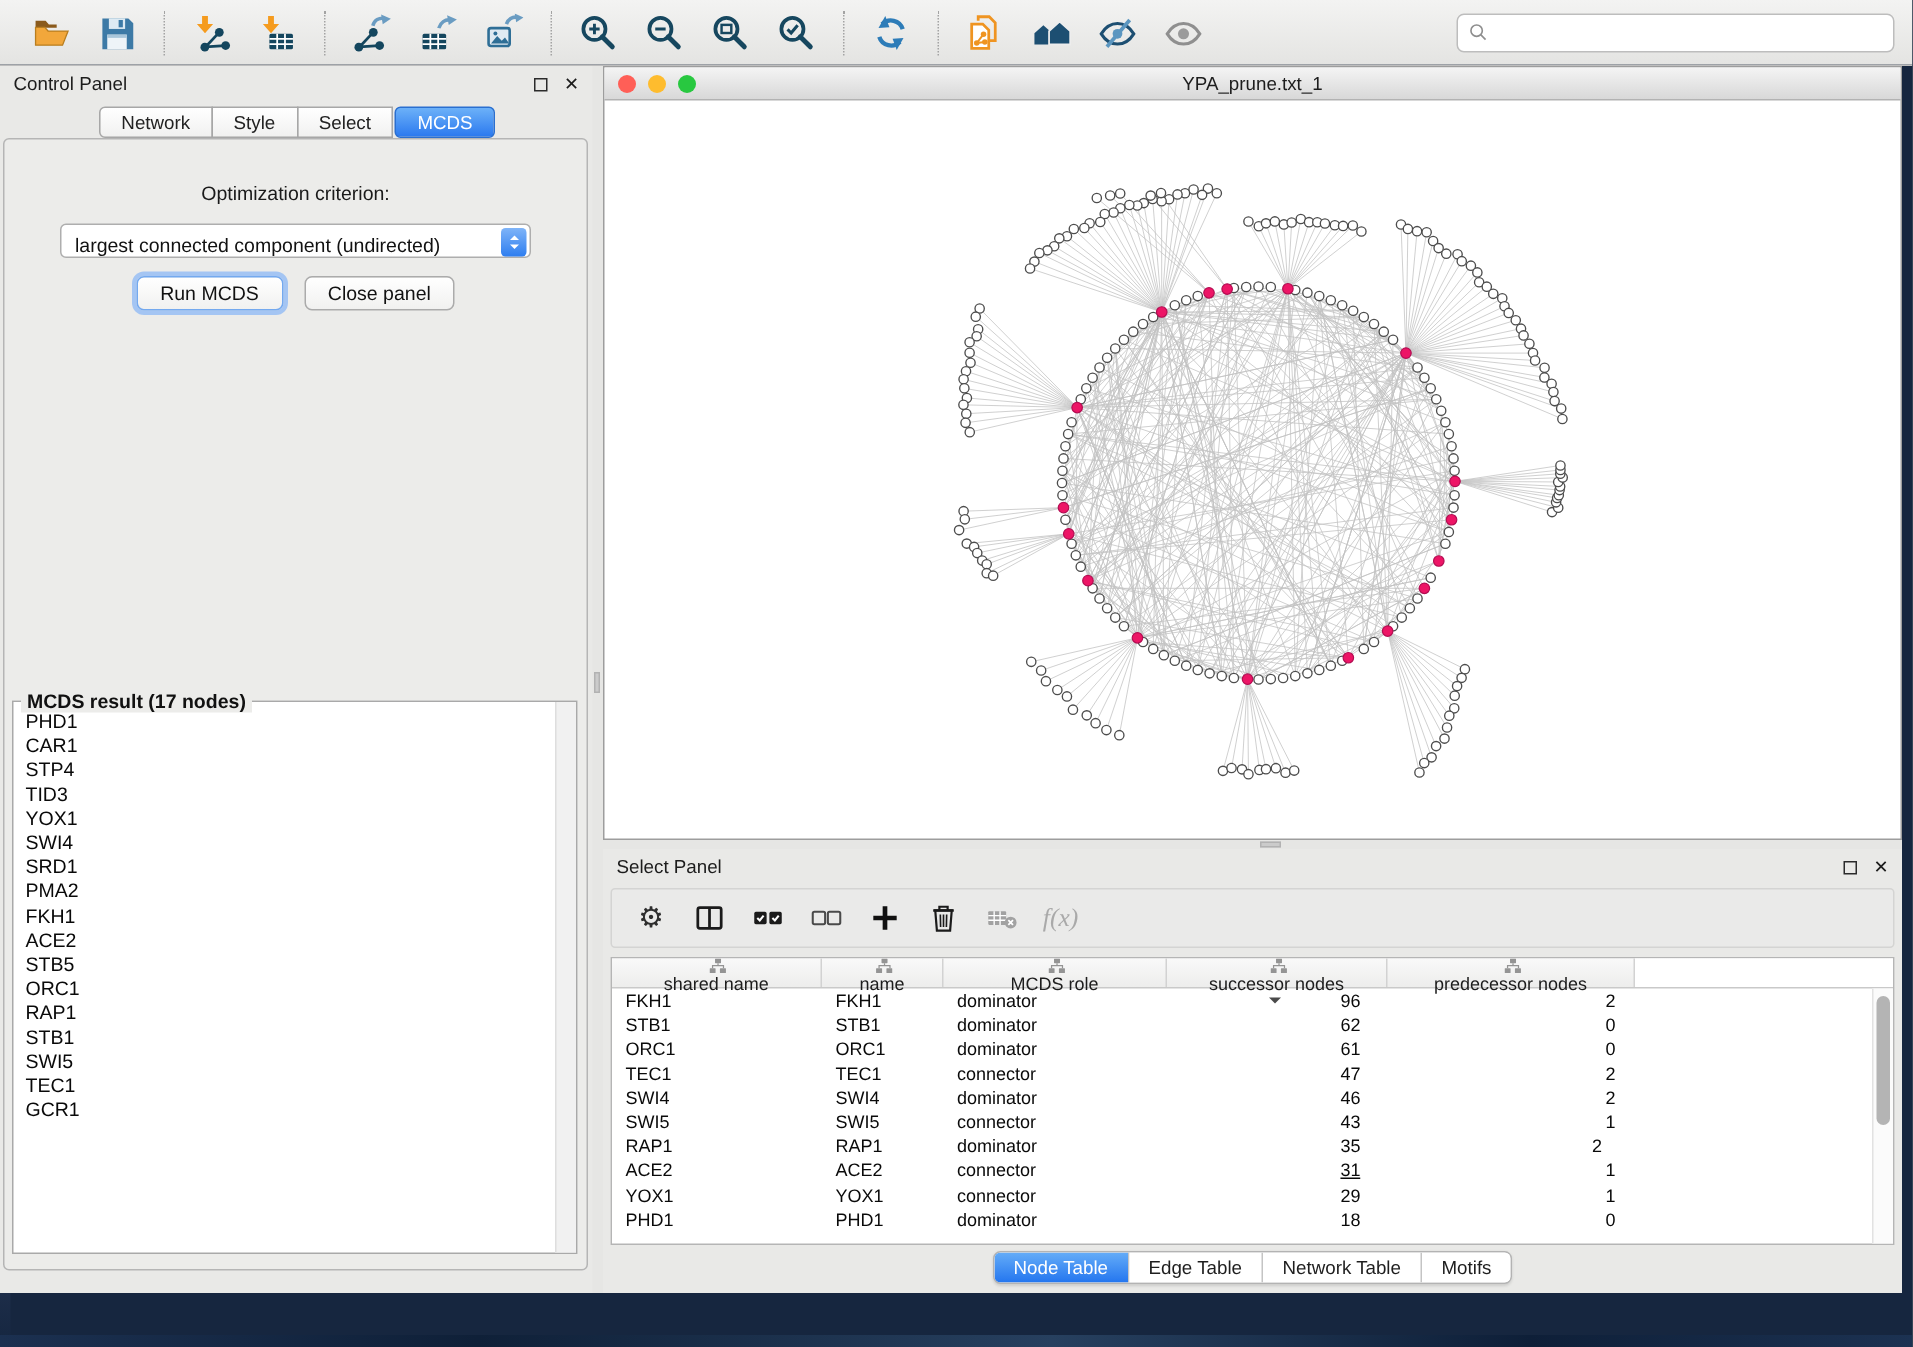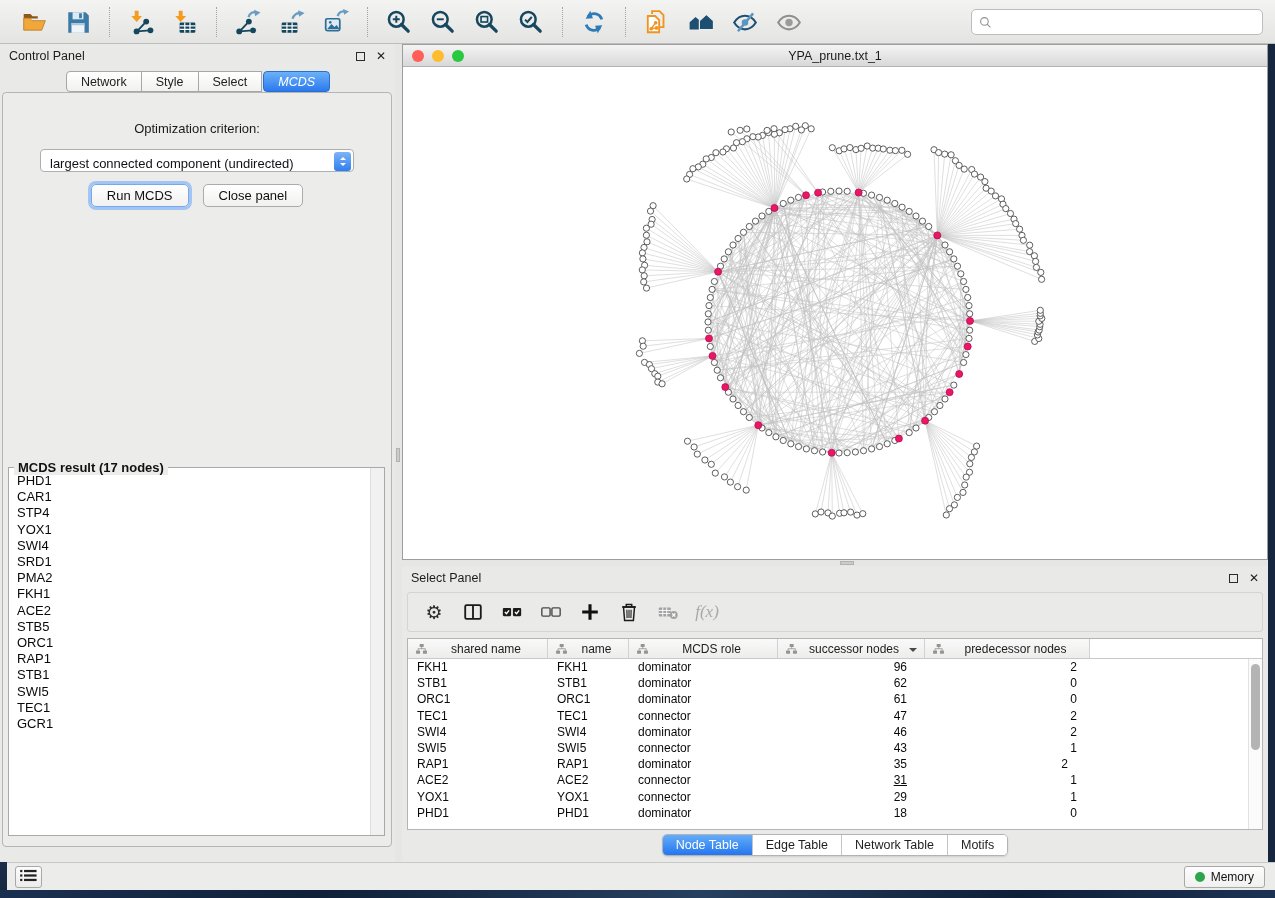--- a/index.html
+++ b/index.html
@@ -34,21 +34,21 @@
   .close-btn{font-size:12px;font-weight:bold;color:#1b1b1b;line-height:1;}
   .close-btn::before{content:"\2715";}
 
   
   .control-panel{position:absolute;left:0;top:0;width:395px;height:818px;}
   .cp-tabs{position:absolute;left:0;top:27px;width:100%;display:flex;justify-content:center;z-index:2;}
   .cp-tab{height:21px;padding:0 14px;display:flex;align-items:center;font-size:12.5px;color:#222;
     background:linear-gradient(#ffffff,#f1f1f0);border:1px solid #a7a7a7;margin-right:-1px;}
   .cp-tab:first-child{border-radius:4px 0 0 4px;}
   .cp-tab.active{background:linear-gradient(#6cb1f8,#2b79ef);border:1px solid #2a6fd0;border-radius:4px;
-    color:#fff;z-index:3;margin-left:2px;font-style:italic;}
+    color:#fff;z-index:3;margin-left:2px;}
   .cp-content{position:absolute;left:2px;right:3px;top:48px;bottom:15px;background:#ececea;
     border:1px solid #b5b5b5;border-radius:4px;}
   .crit-label{margin-top:28px;text-align:center;font-size:13px;color:#1a1a1a;}
   .combo{margin:13px auto 0;width:314px;height:23px;background:#fff;border:1px solid #aeaeae;border-radius:4px;
     display:flex;align-items:flex-end;position:relative;}
   .combo-text{flex:1;font-size:13px;color:#111;padding-left:9px;white-space:nowrap;overflow:hidden;}
   .combo-spin{width:17px;height:19px;margin-right:2px;border-radius:3px;
     background:linear-gradient(#7fb4f8,#2e7ef0);display:flex;flex-direction:column;align-items:center;justify-content:center;}
   .combo-spin .up{width:0;height:0;border:3.4px solid transparent;border-bottom-color:#fff;border-top:none;margin-bottom:2.5px;}
   .combo-spin .dn{width:0;height:0;border:3.4px solid transparent;border-top-color:#fff;border-bottom:none;}
@@ -82,21 +82,21 @@
   
   .table-panel{position:absolute;left:0;top:522px;width:866px;height:296px;}
   .tp-toolbar{position:absolute;left:5px;right:5px;top:26px;height:40px;background:#eaeae9;
     border:1px solid #d4d4d3;border-radius:3px;display:flex;align-items:center;padding-left:14px;gap:0;}
   .tp-btn{width:24px;height:24px;margin-right:15px;display:flex;align-items:center;justify-content:center;}
   .tp-btn svg{width:22px;height:22px;display:block;}
   .tp-btn .gear{font-size:19px;color:#2e2e2e;line-height:1;}
   .tp-btn .fx{font-family:"Liberation Serif","DejaVu Serif",serif;font-style:italic;font-size:17px;color:#a9a9a9;}
   .tp-table{position:absolute;left:5px;right:5px;top:72px;height:192px;background:#fff;border:1px solid #b5b5b5;}
   .tp-head{display:flex;height:20px;background:linear-gradient(#f9f9f9,#ededec);border-bottom:1px solid #c9c9c9;}
-  .th{display:flex;align-items:center;border-right:1px solid #d2d2d2;font-size:12px;color:#1d1d1d;padding:0 4px;}
+  .th{display:flex;align-items:center;border-right:1px solid #d2d2d2;font-size:12px;color:#1d1d1d;padding:0 4px;flex-direction:column;}
   .th .tree{margin:0 2px 0 4px;display:flex;}
   .th .lbl{flex:1;text-align:center;white-space:nowrap;}
   .th .sort{width:0;height:0;border:4px solid transparent;border-top-color:#4a4a4a;border-bottom:none;margin:2px 3px 0 0;}
   .th.filler{background:#fff;border-right:none;}
   .tp-body{position:absolute;left:0;right:14px;top:20px;bottom:0;overflow:hidden;}
   .tr{display:flex;height:16.2px;align-items:center;}
   .td{font-size:12px;color:#0a0a0a;white-space:nowrap;overflow:hidden;}
   .td.l{padding-left:9px;}
   .td.num{text-align:right;}
   .tp-scroll{position:absolute;right:0;top:20px;bottom:0;width:14px;background:#fbfbfb;border-left:1px solid #e2e2e2;}
@@ -340,20 +340,21 @@
         <div class="btn-row">
           <button class="btn focused">Run MCDS</button>
           <button class="btn">Close panel</button>
         </div>
         <div class="result-box">
           <span class="result-legend">MCDS result (17 nodes)</span>
           <div class="result-list" id="result-list">
               <div class="result-item">PHD1</div>
               <div class="result-item">CAR1</div>
               <div class="result-item">STP4</div>
+              <div class="result-item">TID3</div>
               <div class="result-item">YOX1</div>
               <div class="result-item">SWI4</div>
               <div class="result-item">SRD1</div>
               <div class="result-item">PMA2</div>
               <div class="result-item">FKH1</div>
               <div class="result-item">ACE2</div>
               <div class="result-item">STB5</div>
               <div class="result-item">ORC1</div>
               <div class="result-item">RAP1</div>
               <div class="result-item">STB1</div>
@@ -1361,32 +1362,14 @@
               <span class="tp-tab">Edge Table</span>
               <span class="tp-tab">Network Table</span>
               <span class="tp-tab">Motifs</span>
             </div>
           </div>
       </div>
 
     </section>
   </div>
 
-  <div class="statusbar">
-    <button class="list-btn" id="list-btn">
-        <span><svg width="17" height="13" viewBox="0 0 18 14">
-            <g fill="#222">
-              <rect x="0" y="1" width="2.4" height="2.4"></rect>
-              <rect x="4.2" y="1" width="13.5" height="2.4"></rect>
-              <rect x="0" y="5.8" width="2.4" height="2.4"></rect>
-              <rect x="4.2" y="5.8" width="13.5" height="2.4"></rect>
-              <rect x="0" y="10.6" width="2.4" height="2.4"></rect>
-              <rect x="4.2" y="10.6" width="13.5" height="2.4"></rect>
-            </g>
-          </svg></span>
-      </button>
-    <button class="mem-btn">
-      <i class="dot" id="mem-dot" style="background: rgb(45, 164, 78);"></i>
-      <span>Memory</span>
-    </button>
-  </div>
 
 </div>
 
 </body></html>

